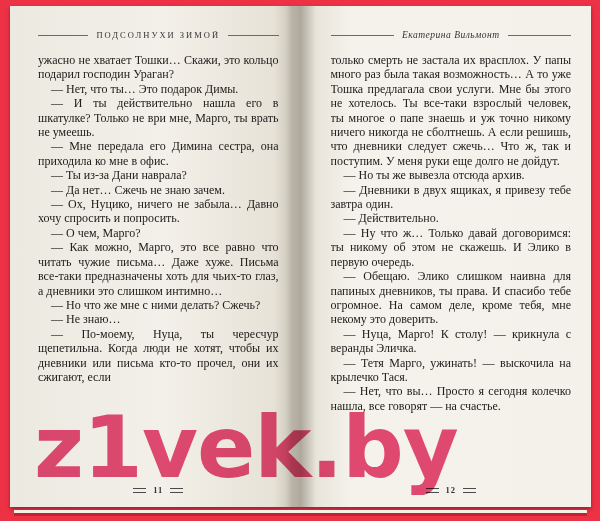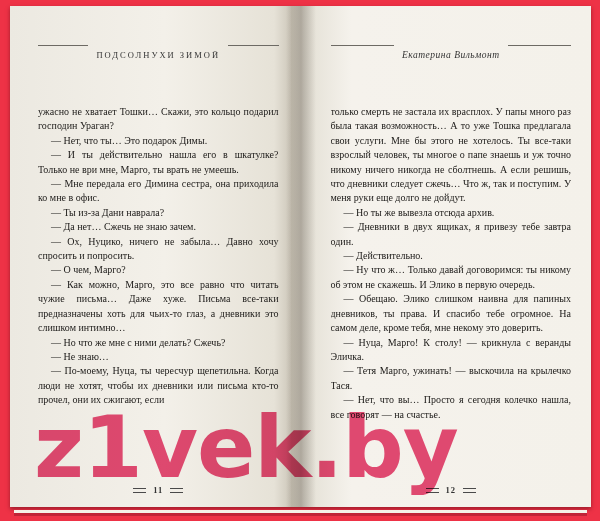--- a/index.html
+++ b/index.html
@@ -21,25 +21,25 @@
     padding:24px 20px 12px 40px;
     background:linear-gradient(90deg,#c9c3b5 0%,#e3dfd4 4%,#f5f2ec 20%,#f4f1ea 100%);
   }
   .gutter {
     position:absolute; top:0; bottom:0; left:50%; width:30px; transform:translateX(-50%);
     background:linear-gradient(90deg,rgba(60,50,40,0) 0%,rgba(60,50,40,.30) 50%,rgba(60,50,40,0) 100%);
     pointer-events:none;
   }
   .running-head { display:flex; align-items:center; gap:8px; margin-bottom:13px; color:#3c3c3c; }
   .rule { flex:1; height:1px; background:#6d6a64; }
-  .head-title { font-size:8.5px; letter-spacing:2px; white-space:nowrap; color:#333;margin-top:20px; }
+  .head-title { font-size:8.5px; letter-spacing:2px; white-space:nowrap; color:#333; }
   .page.right .head-title { font-style:italic; letter-spacing:.5px; font-size:9.5px; }
   .bodytext {
-    flex:1; overflow:hidden; font-size:10px; line-height:14.4px;
-    color:#22201e; text-align:justify;margin-top:32px;
+    flex:1; overflow:hidden; font-size:12px; line-height:14.4px;
+    color:#22201e; text-align:justify;
   }
   .para { margin:0; }
   .para.indent { text-indent:13px; }
   .footer { display:flex; align-items:center; justify-content:center; gap:7px; padding-top:7px; color:#333; }
   .pgnum { font-size:8.5px; font-weight:bold; letter-spacing:1px; }
   .orn { width:13px; height:3px; border-top:1px solid #4a4a4a; border-bottom:1px solid #4a4a4a; }
   .fore-edge {
     position:absolute; left:14px; right:13px; bottom:8px; height:3px;
     background:#f5f1e7; box-shadow:0 3px 0 rgba(140,20,35,.45);
   }

